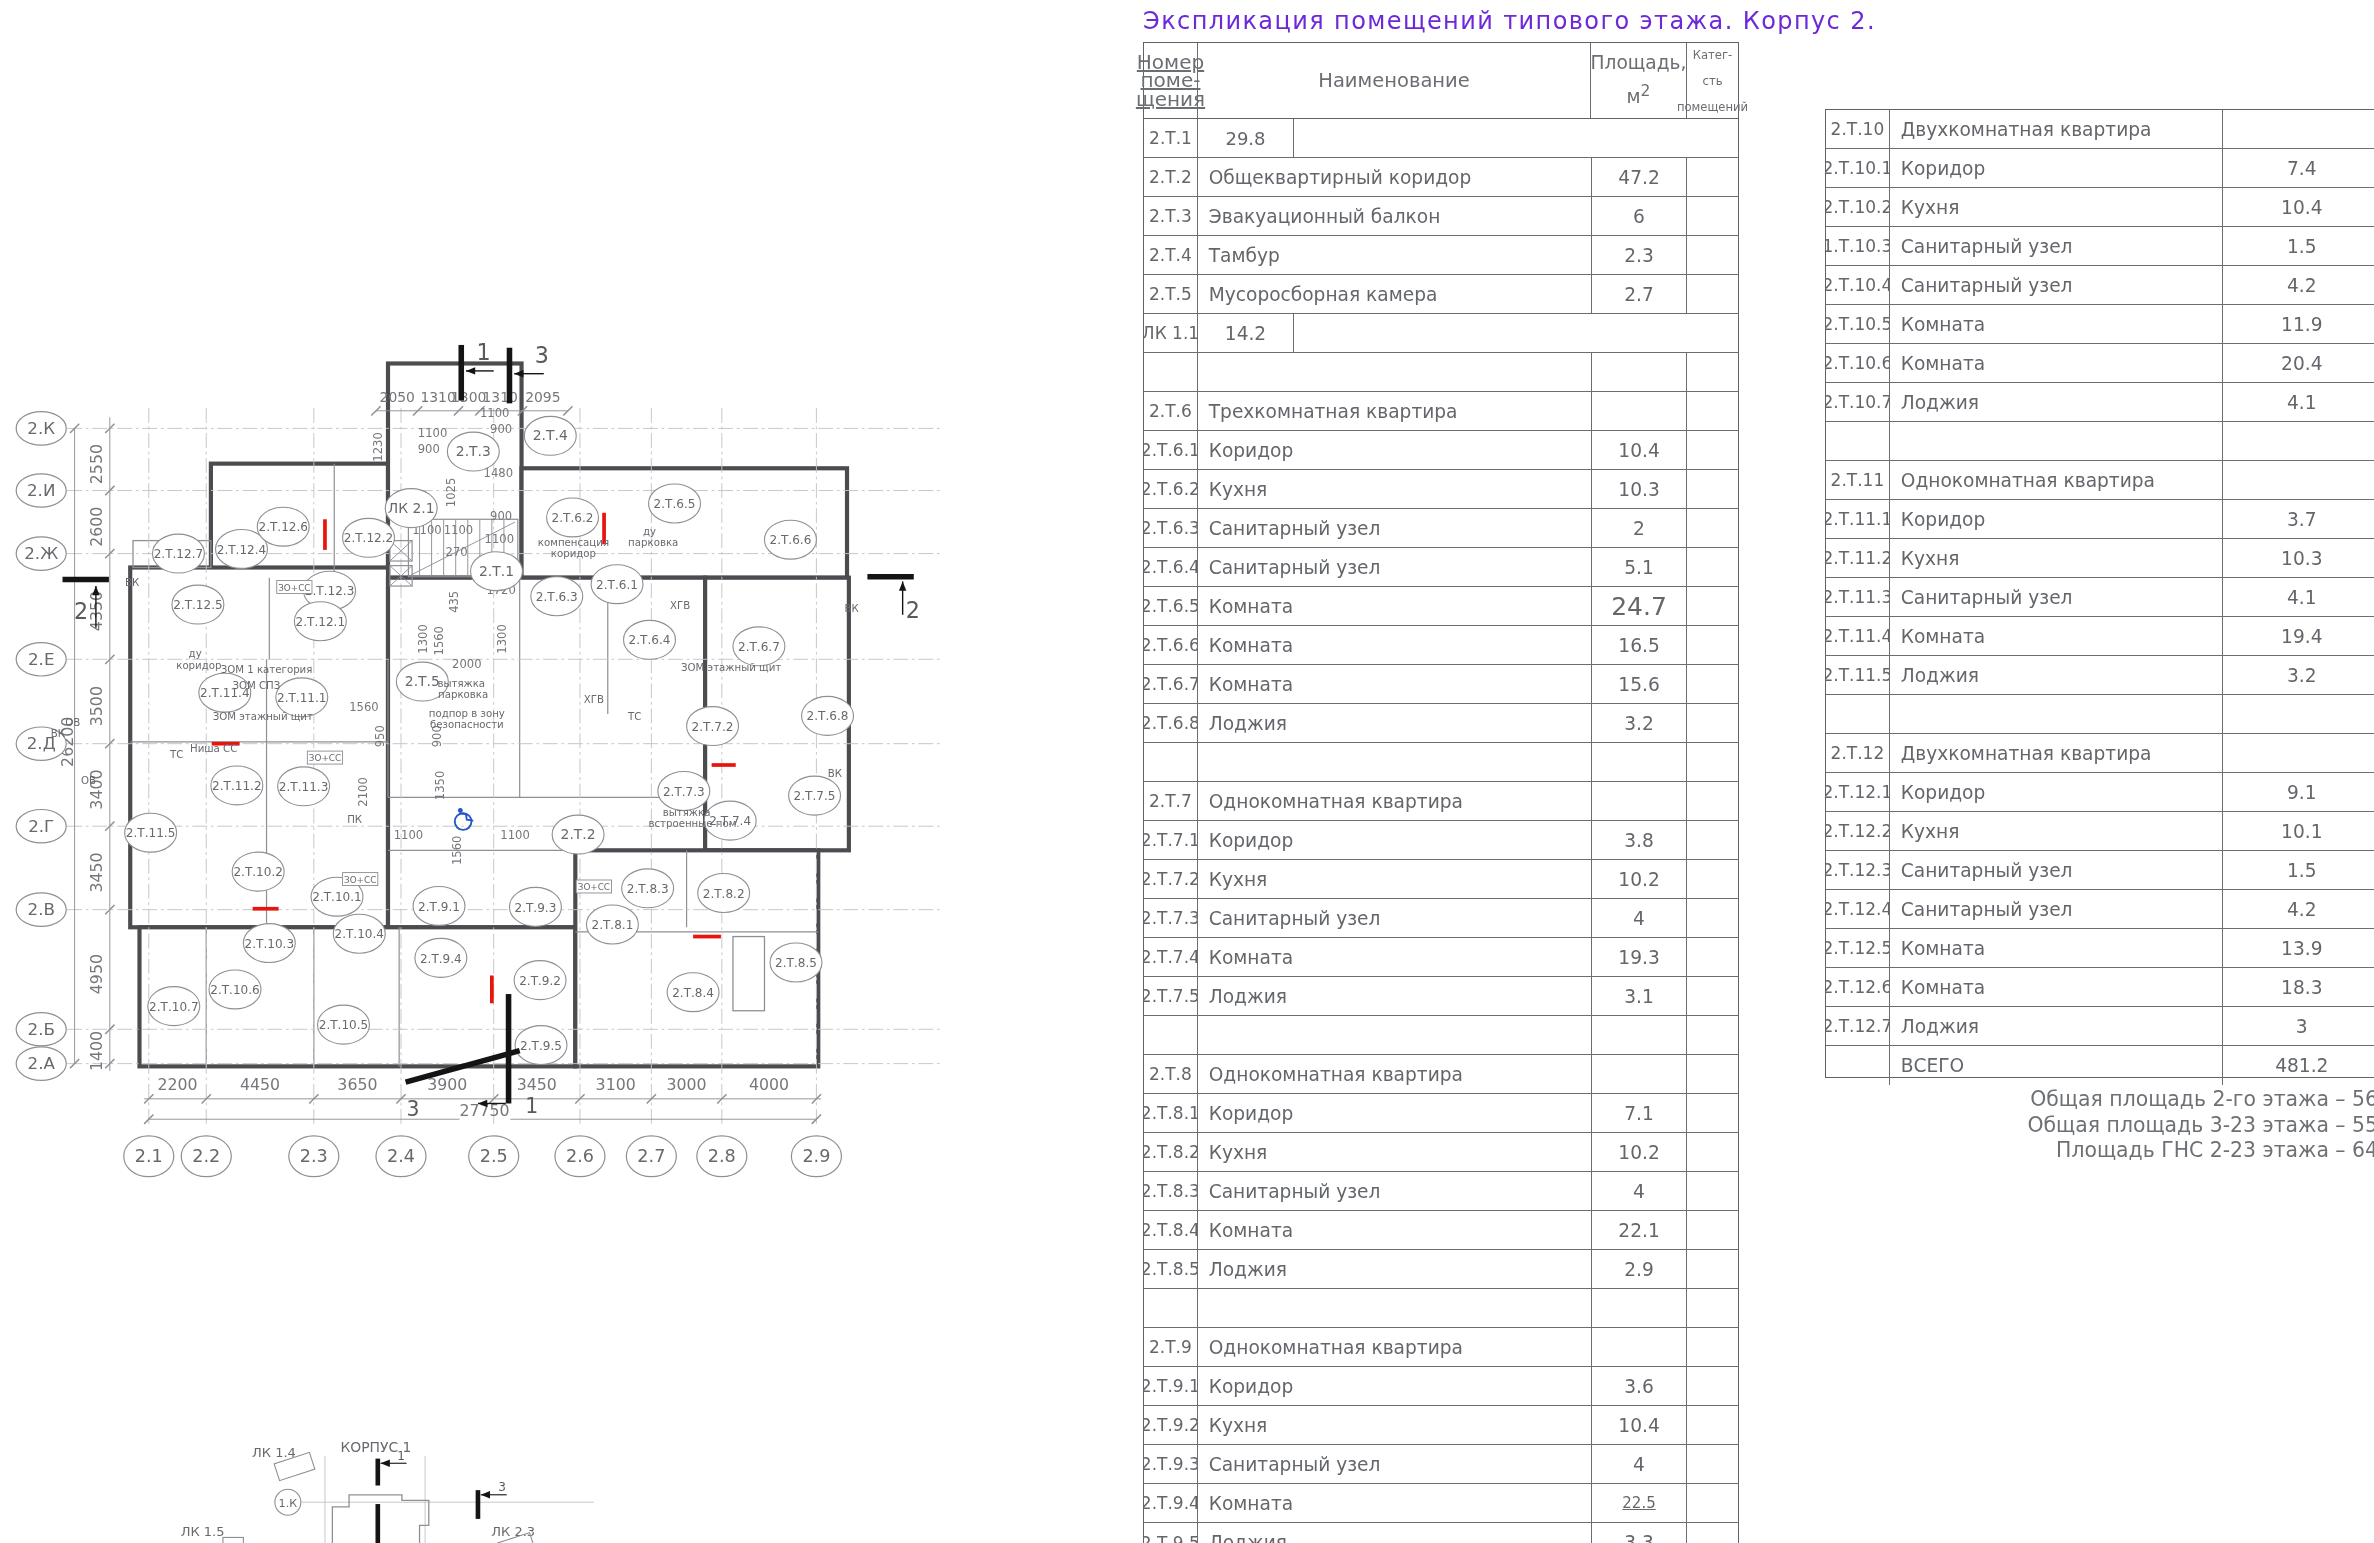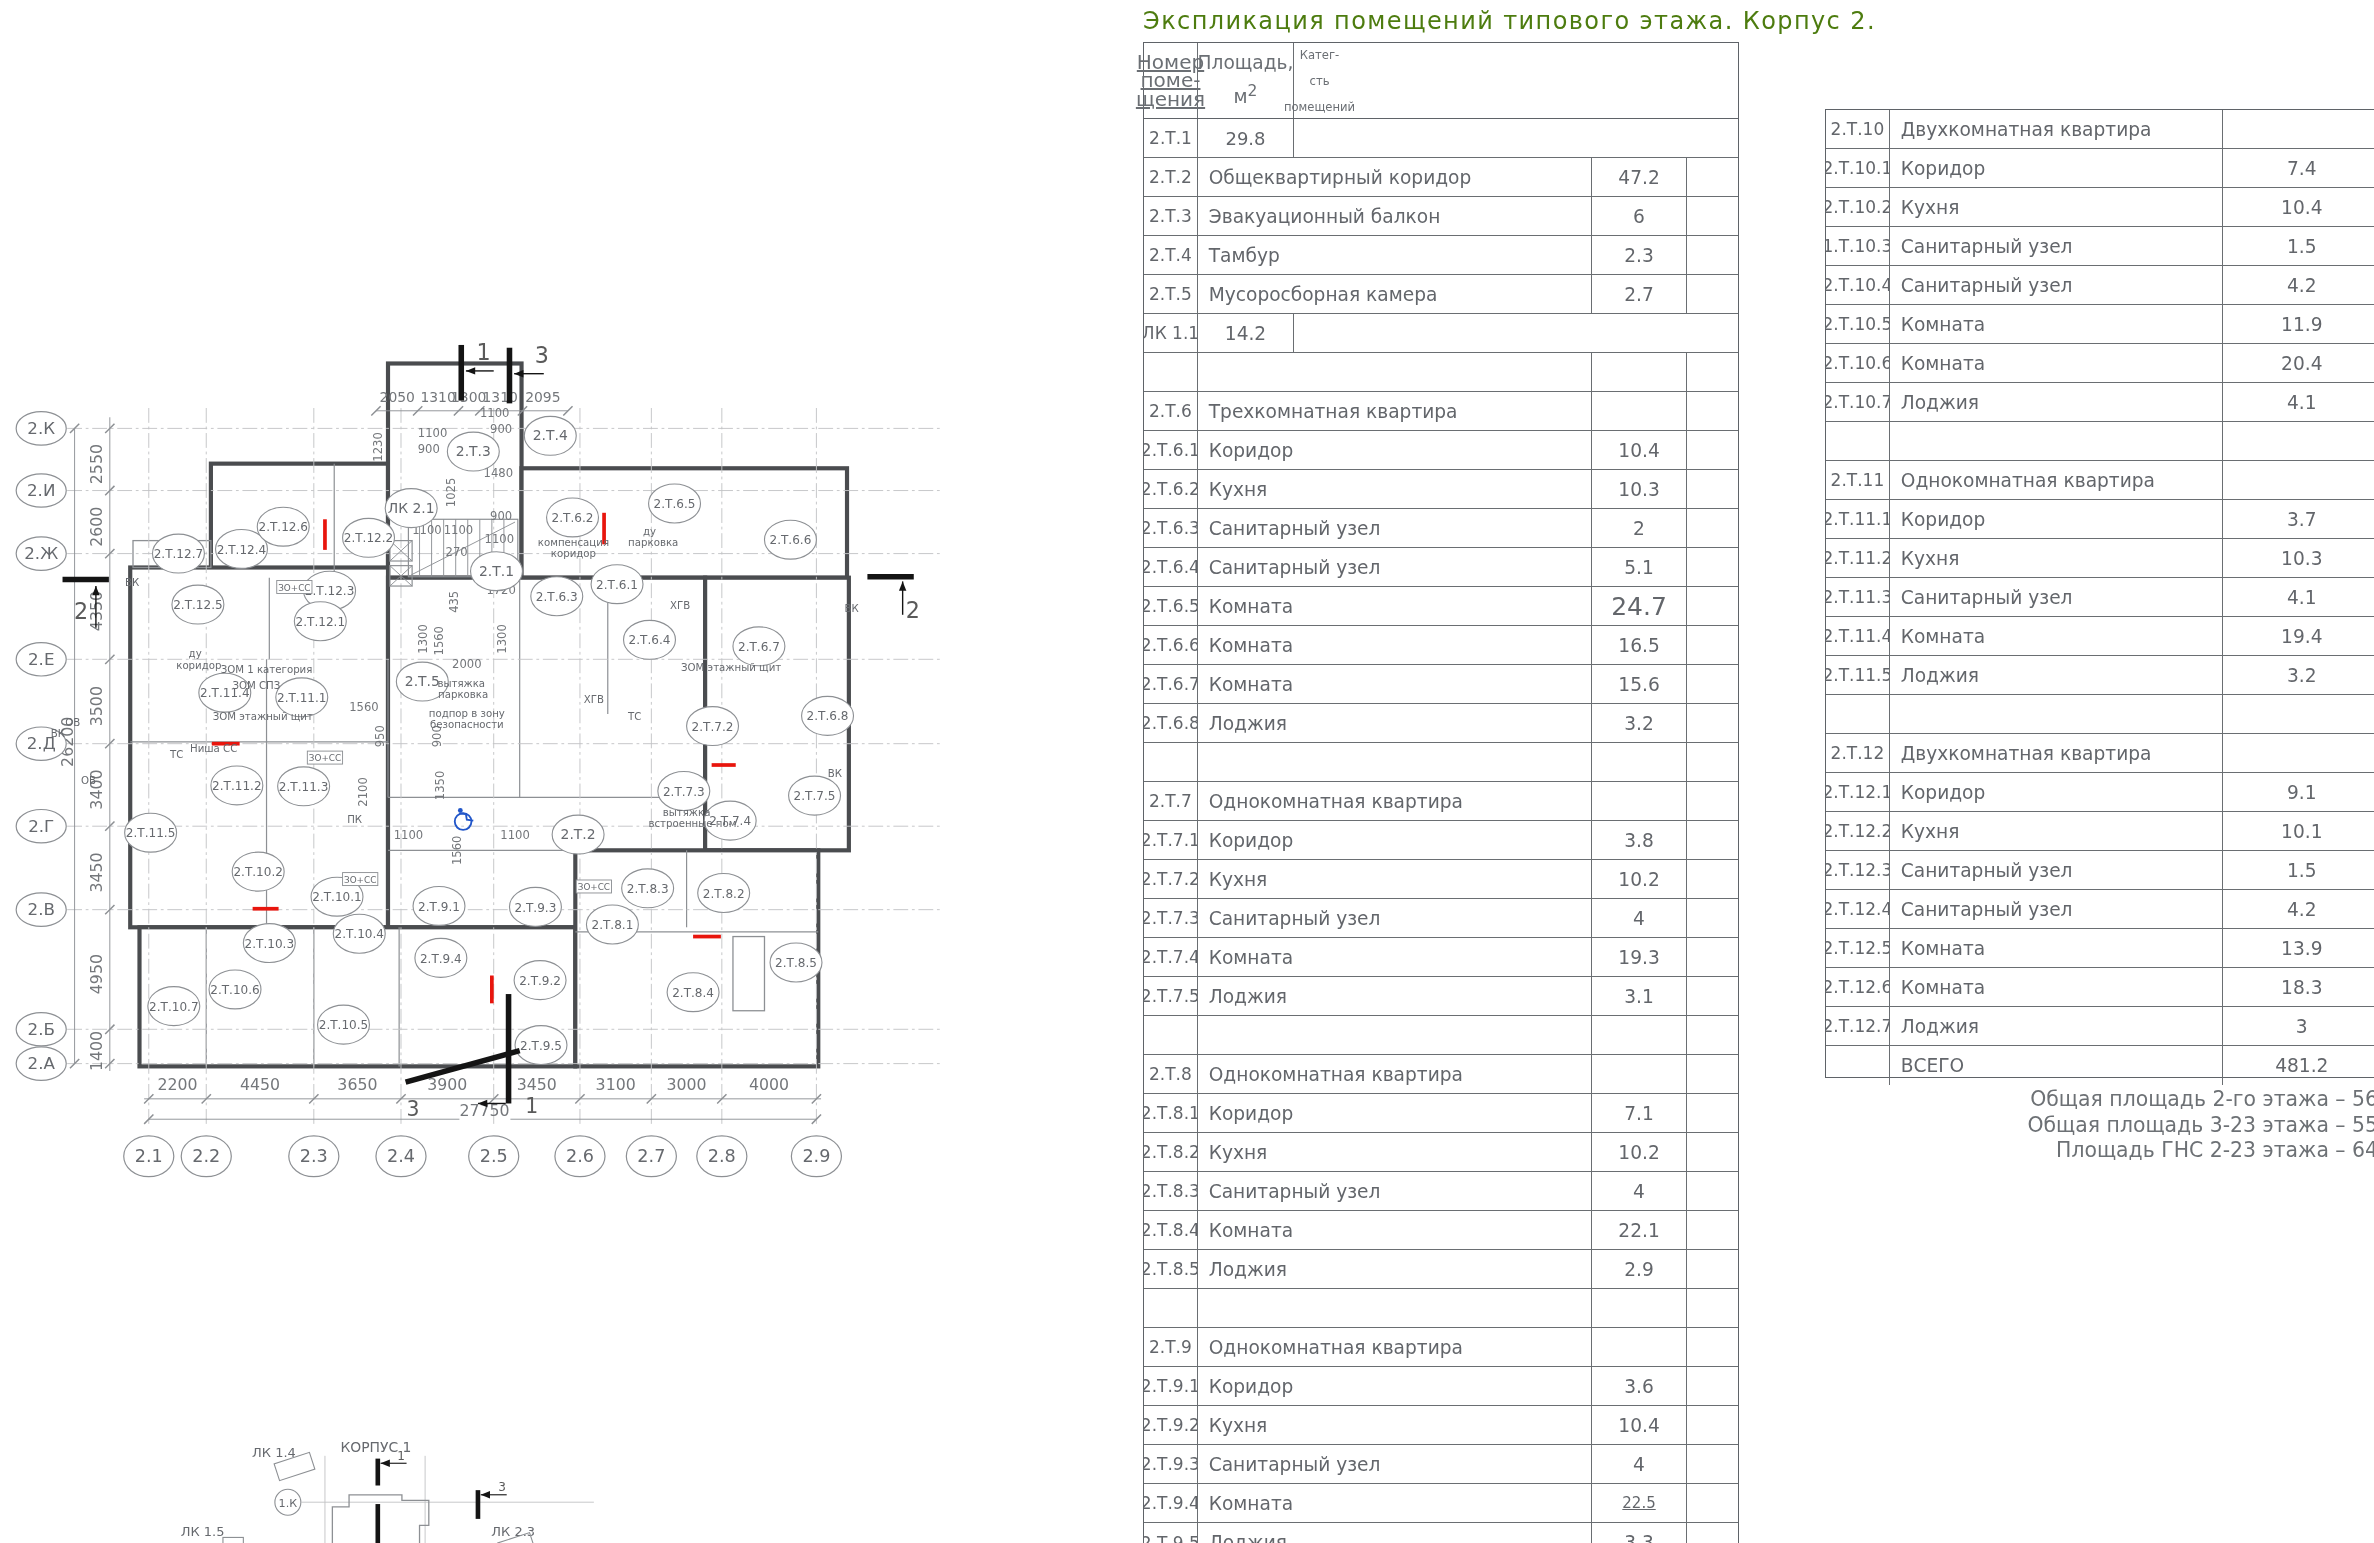--- a/index.html
+++ b/index.html
@@ -2,21 +2,21 @@
 <html style="font-size:15px"><head>
 <meta charset="utf-8">
 <style>
   html,body{margin:0;padding:0;}
   body{
     width:2375px;height:1543px;overflow:hidden;position:relative;background:#ffffff;
     font-family:"DejaVu Sans", sans-serif;color:#63666b;
   }
   .title{
     position:absolute;left:1143px;top:7.4px;width:596px;text-align:center;
-    font-size:24px;letter-spacing:1.4px;color:#4d7c0f;white-space:nowrap;
+    font-size:24px;letter-spacing:1.4px;color:#6d28d9;white-space:nowrap;
   }
   .tbl{position:absolute;border:1.9px solid #5f6368;box-sizing:border-box;background:#fff;}
   #main-table{left:1143px;top:42px;width:596px;height:1509px;}
   #right-table{left:1825px;top:109px;width:557px;height:969px;}
   .thead{display:flex;height:76px;border-bottom:1.3px solid #5f6368;box-sizing:border-box;}
   .hcell{box-sizing:border-box;border-right:1.2px solid #6a6e72;display:flex;flex-direction:column;
          align-items:center;justify-content:center;text-align:center;color:#6b6f74;}
   .hcell:last-child{border-right:none;}
   .trow{display:flex;height:39px;border-bottom:1.2px solid #6a6e72;box-sizing:border-box;}
   .trow:last-child{border-bottom:none;}
@@ -402,20 +402,23 @@
     <rect x="538" y="1658" width="36" height="16" fill="none" stroke="#8d9094" stroke-width="1.2" transform="rotate(-18 556 1666)"></rect>
   </svg>
 
 <div class="tbl" id="main-table">
   <div class="thead">
     <div class="hcell" style="width:54px;font-size:20px;line-height:18.6px;text-decoration:underline;">
       <span>Номер</span>
       <span>поме-</span>
       <span>щения</span>
     </div>
+    <div class="hcell" style="width:396px;font-size:19.5px;">
+      <span>Наименование</span>
+    </div>
     <div class="hcell" style="width:96px;font-size:18.6px;line-height:28px;">
       <span>Площадь,</span>
       <span><span>м</span><sup>2</sup></span>
     </div>
     <div class="hcell" style="width:51px;font-size:11.6px;line-height:26px;">
       <span>Катег-сть</span>
       <span>помещений</span>
     </div>
   </div>
   <div id="main-rows">

